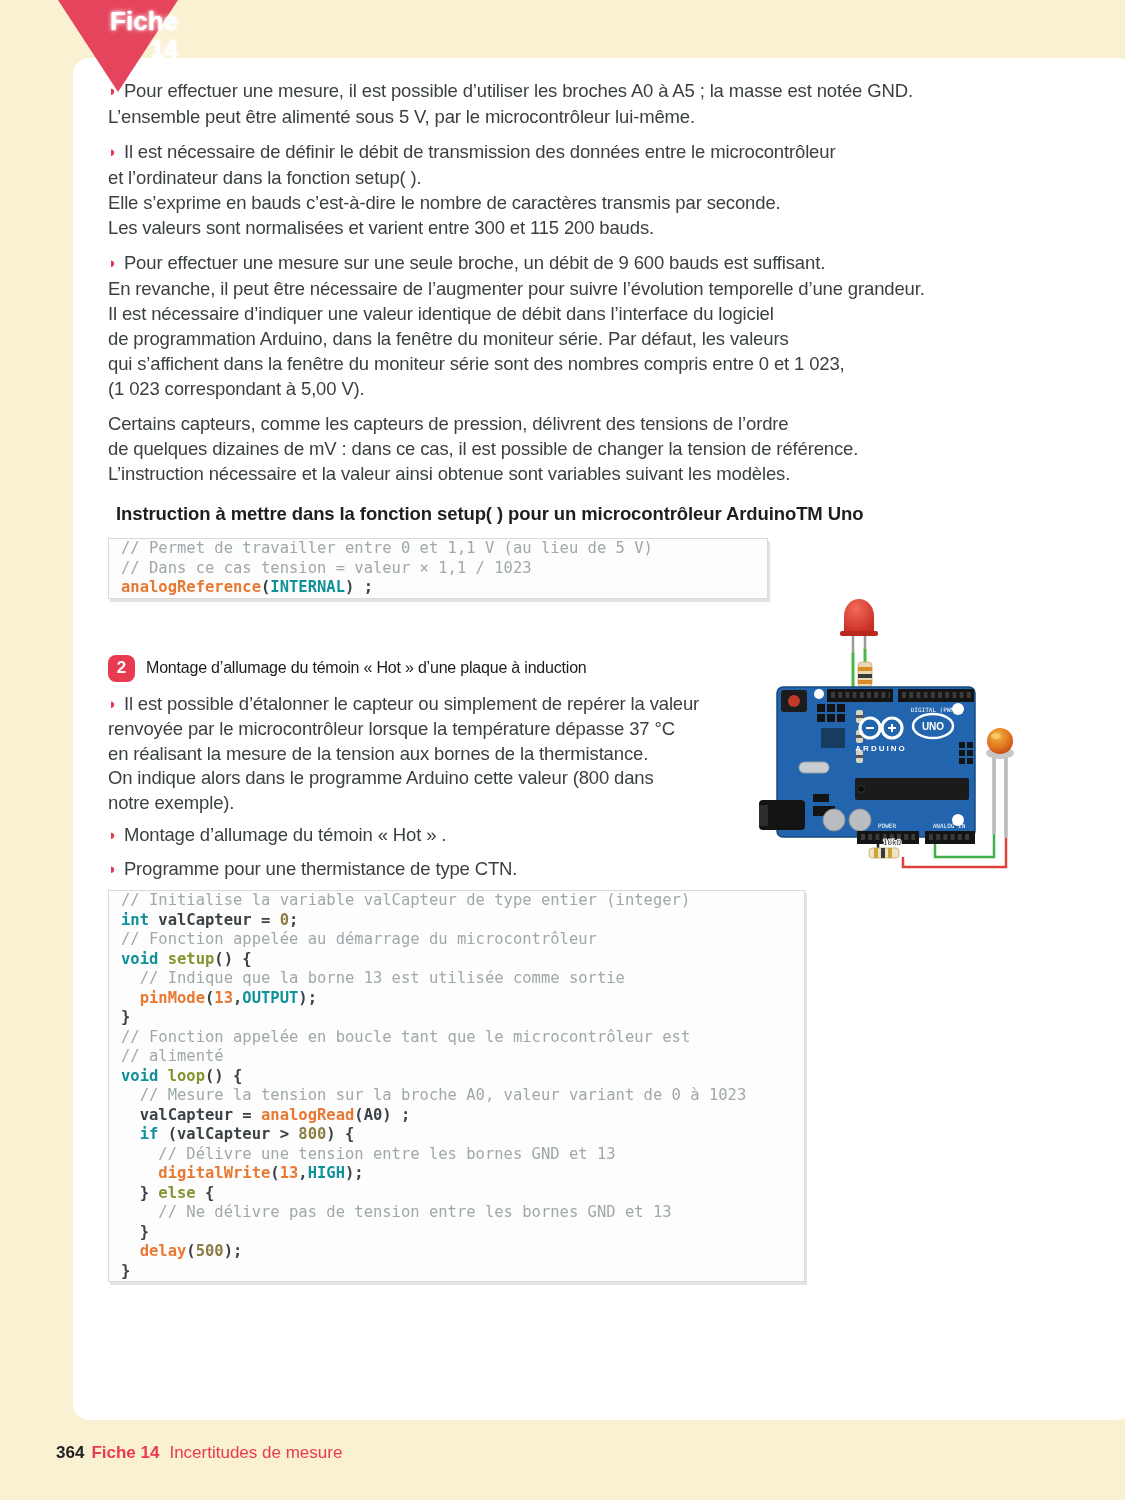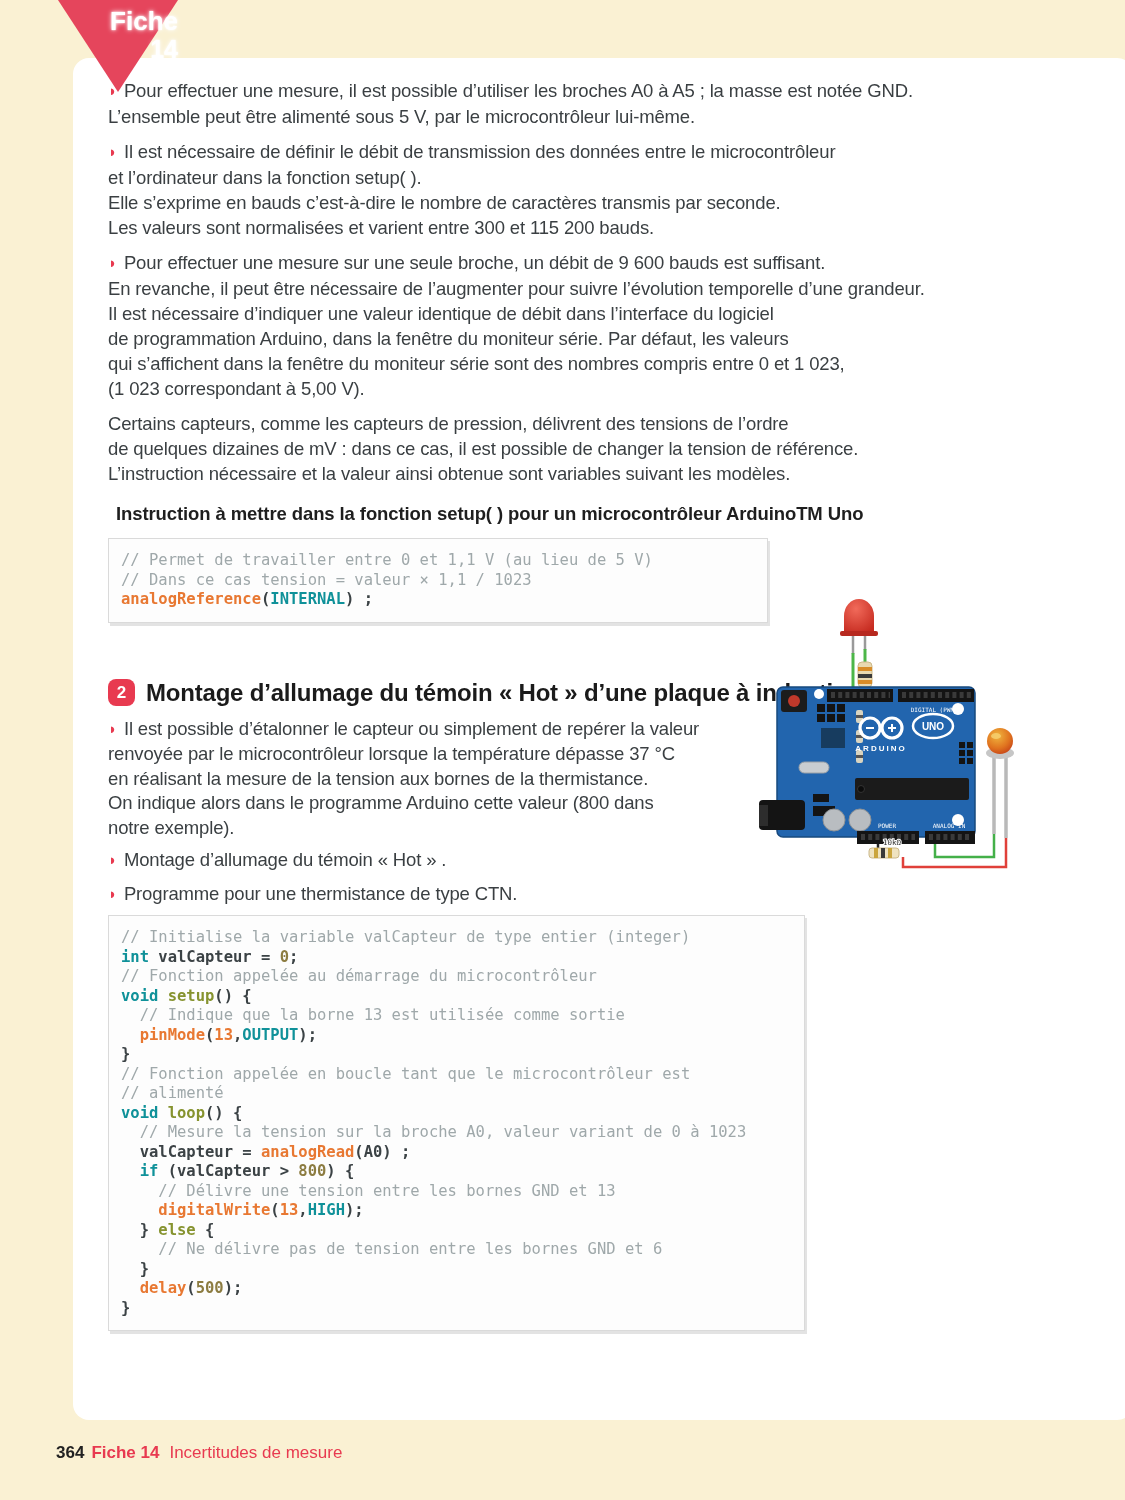--- a/index.html
+++ b/index.html
@@ -23,39 +23,39 @@
   .para{margin:0 0 10px 0;font-size:18.5px;line-height:25px;color:#3A3F42;
         letter-spacing:-0.15px;white-space:pre-line;}
   .sec2-body .para{line-height:24.5px;margin-bottom:8px;}
   .bullet{color:#E83A50;font-size:15px;margin-right:7px;position:relative;top:-1px;}
 
   .setup-heading{font-size:18.5px;line-height:24px;color:#1E1E1E;font-weight:bold;
                  margin:16px 0 12px 8px;letter-spacing:-0.1px;}
 
   
   .code{background:#FDFDFD;border:1px solid #DADADA;box-shadow:2px 3px 0 #E3E3E3;
-        padding:12px 12px;font-family:"DejaVu Sans Mono",monospace;font-size:15.5px;
+        padding:0 12px;font-family:"DejaVu Sans Mono",monospace;font-size:15.5px;
         box-sizing:border-box;}
   .code-line{white-space:pre;line-height:19.5px;}
   .code span{font-weight:600;}
   .code .c{color:#9FA8AA;font-weight:400;}
   .code .k{color:#0F9199;}
   .code .f{color:#E87832;}
   .code .g{color:#86932F;}
   .code .n{color:#8C7C41;}
   .code .p{color:#3B4245;}
   .code1{width:660px;margin-top:0;}
   .code2{width:697px;margin-top:6px;}
 
   
   .sec2-head{margin-top:56px;margin-bottom:10px;display:flex;align-items:center;gap:11px;}
   .sec2-num{background:#E83A50;color:#fff;font-weight:bold;font-size:17px;
             width:27px;height:27px;border-radius:8px;display:inline-flex;
             align-items:center;justify-content:center;flex:0 0 auto;}
-  .sec2-title{font-size:24px;font-weight:bold;color:#1B1B1B;letter-spacing:-0.2px;}
+  .sec2-title{font-size:16px;font-weight:normal;color:#1B1B1B;letter-spacing:-0.2px;}
   .sec2-body{width:640px;}
 
   
   .circuit{position:absolute;left:684px;top:532px;width:290px;height:300px;}
 
   
   .footer{position:absolute;left:56px;top:1443px;font-size:17px;}
   .footer .pnum{color:#222;font-weight:bold;margin-right:7px;}
   .footer .fiche{color:#E83A50;font-weight:bold;margin-right:10px;}
   .footer .ftitle{color:#E83A50;}
@@ -124,21 +124,21 @@
       <div class="code-line"><span class="p">}</span></div>
       <div class="code-line"><span class="c">// Fonction appelée en boucle tant que le microcontrôleur est</span></div>
       <div class="code-line"><span class="c">// alimenté</span></div>
       <div class="code-line"><span class="k">void</span><span class="p"> </span><span class="g">loop</span><span class="p">() {</span></div>
       <div class="code-line"><span class="c">  // Mesure la tension sur la broche A0, valeur variant de 0 à 1023</span></div>
       <div class="code-line"><span class="p">  valCapteur = </span><span class="f">analogRead</span><span class="p">(A0) ;</span></div>
       <div class="code-line"><span class="p">  </span><span class="k">if</span><span class="p"> (valCapteur &gt; </span><span class="n">800</span><span class="p">) {</span></div>
       <div class="code-line"><span class="c">    // Délivre une tension entre les bornes GND et 13</span></div>
       <div class="code-line"><span class="p">    </span><span class="f">digitalWrite</span><span class="p">(</span><span class="f">13</span><span class="p">,</span><span class="k">HIGH</span><span class="p">);</span></div>
       <div class="code-line"><span class="p">  } </span><span class="g">else</span><span class="p"> {</span></div>
-      <div class="code-line"><span class="c">    // Ne délivre pas de tension entre les bornes GND et 6</span></div>
+      <div class="code-line"><span class="c">    // Ne délivre pas de tension entre les bornes GND et 13</span></div>
       <div class="code-line"><span class="p">  }</span></div>
       <div class="code-line"><span class="p">  </span><span class="f">delay</span><span class="p">(</span><span class="n">500</span><span class="p">);</span></div>
       <div class="code-line"><span class="p">}</span></div>
     </div>
 
   <svg class="circuit" viewBox="0 0 290 300">
     <defs>
       <radialGradient id="ledg" cx="40%" cy="30%" r="80%">
         <stop offset="0%" stop-color="#f16a5a"></stop>
           <stop offset="100%" stop-color="#c62b20"></stop>

